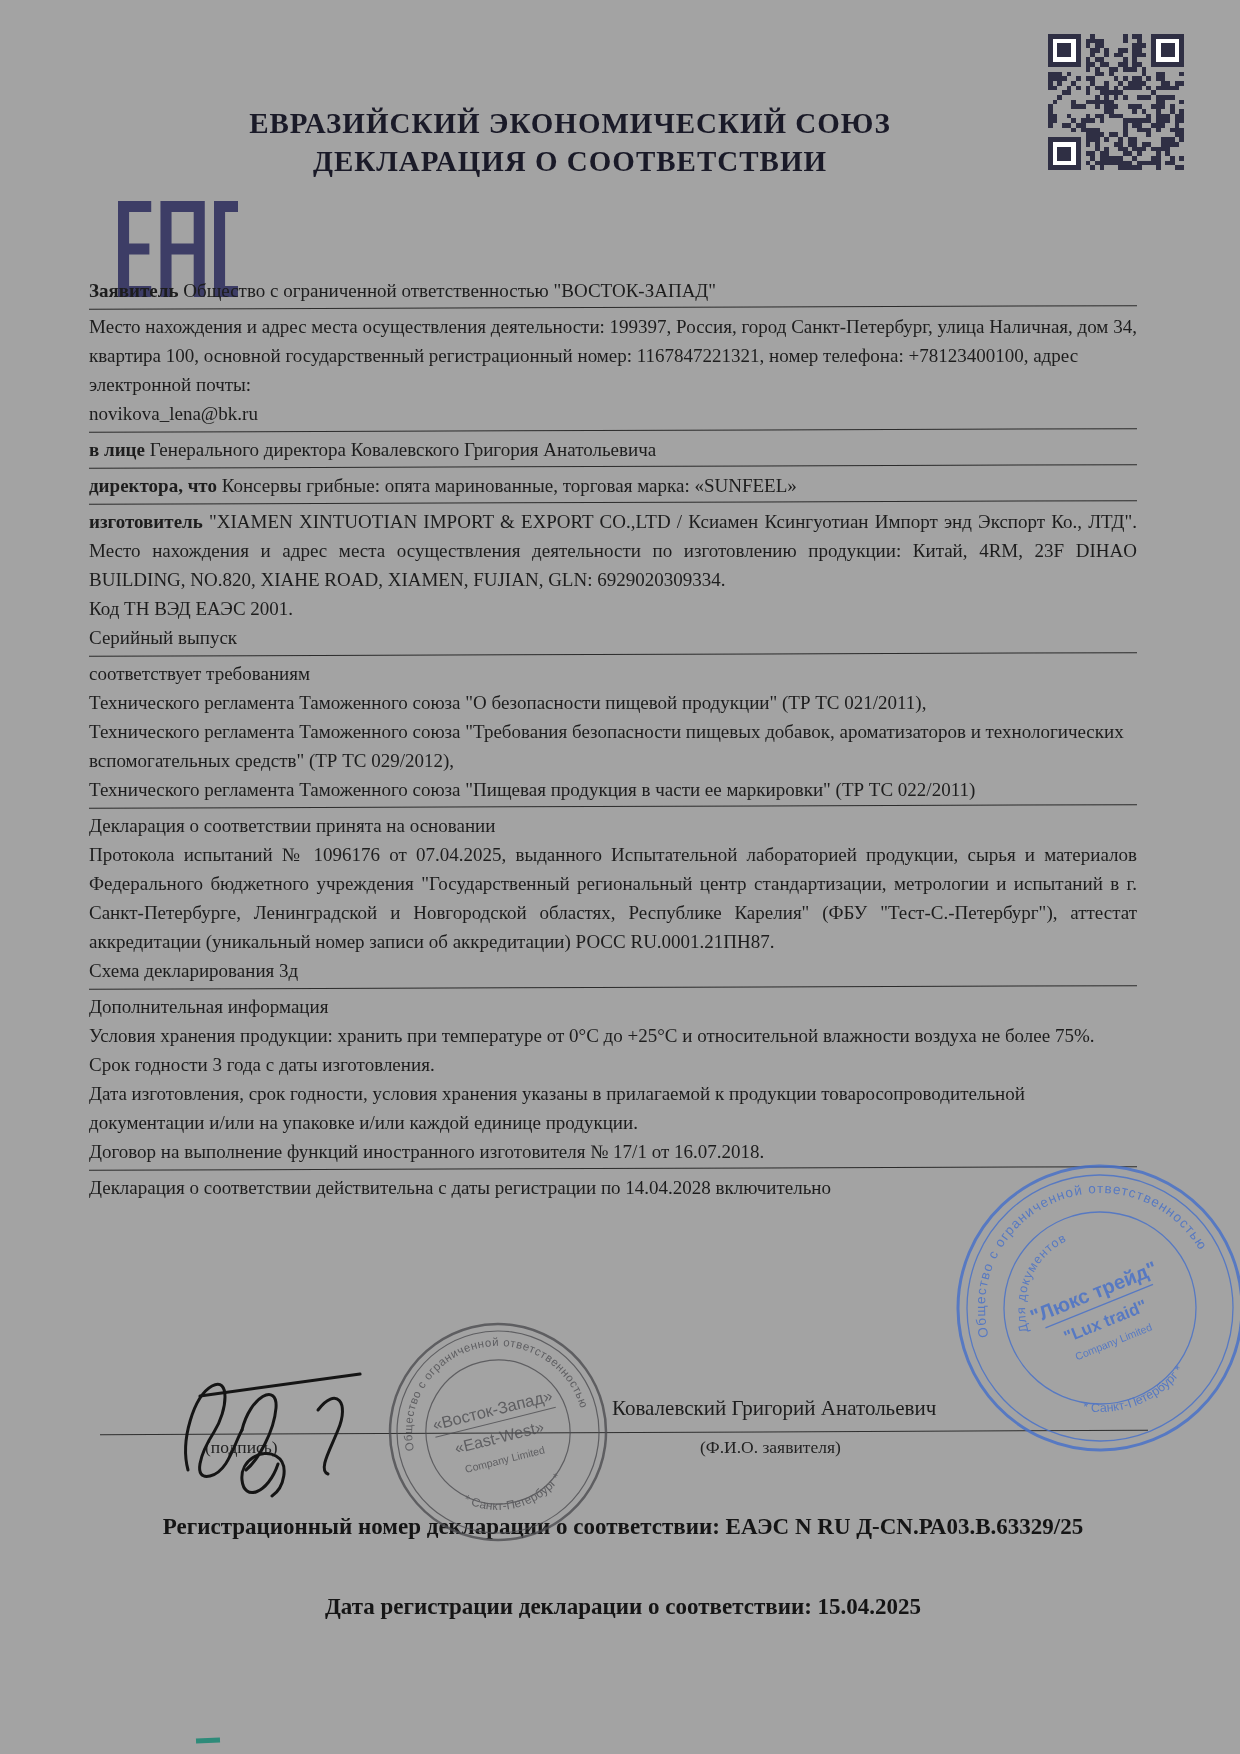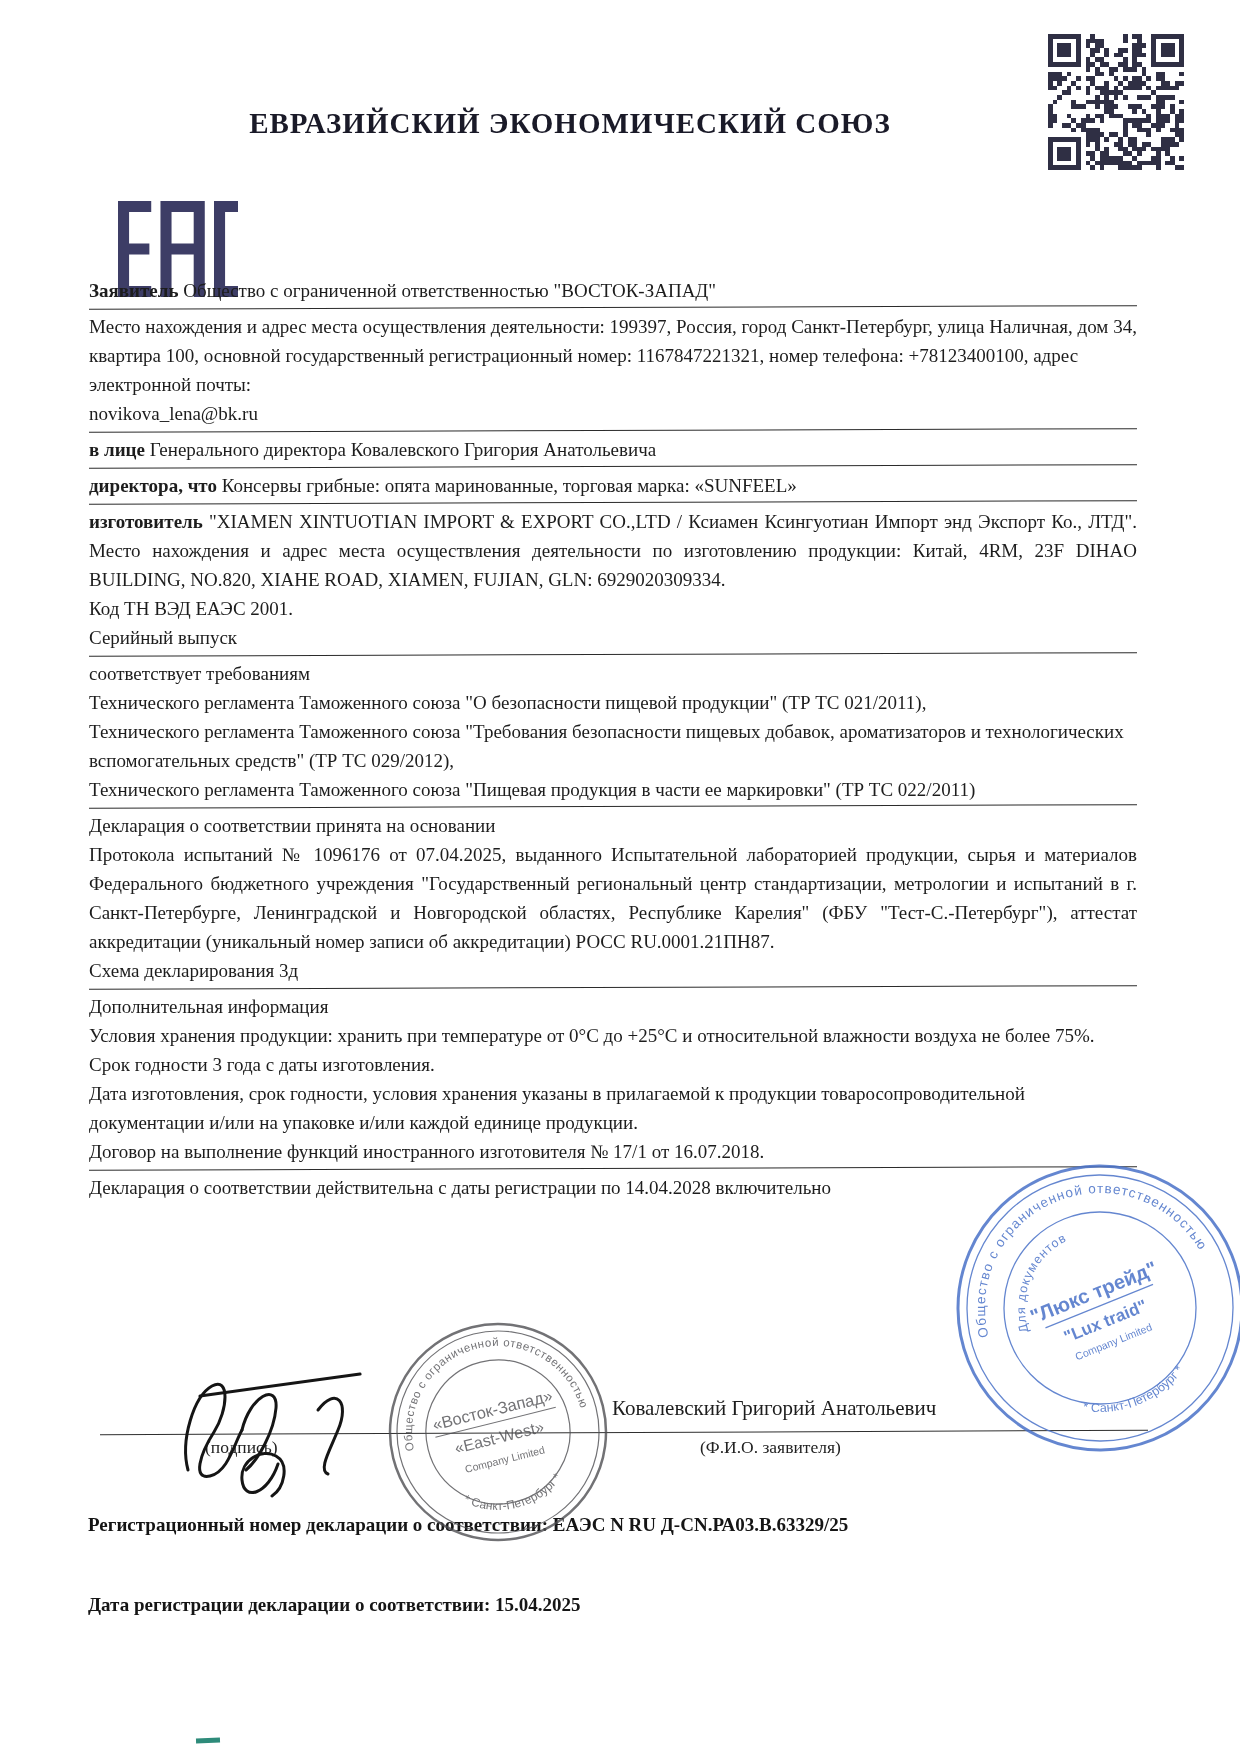--- a/index.html
+++ b/index.html
@@ -1,18 +1,18 @@
 <!DOCTYPE html>
 <html><head>
 <meta charset="utf-8">
 <style>
   html,body{margin:0;padding:0;background:#e8e8e8;}
   .page{
     position:relative;width:1240px;height:1754px;margin:0 auto;
-    background:#ffffff;overflow:hidden;
+    background:#a3a3a3;overflow:hidden;
     font-family:"Liberation Serif", serif;color:#1d1d1d;
   }
   
   .title-block{position:absolute;left:100px;top:104px;width:940px;text-align:center;}
   .title-line{font-weight:700;font-size:29px;line-height:38px;letter-spacing:1px;color:#1a1a28;}
   .qr{position:absolute;left:1048px;top:34px;width:136px;height:136px;}
   .eac{position:absolute;left:118px;top:196px;width:120px;height:106px;}
   
   .content{position:absolute;left:89px;top:276px;width:1048px;font-size:19px;line-height:29px;}
   .content p{margin:0;}
@@ -26,21 +26,21 @@
   .sig-caption{position:absolute;font-size:17.5px;color:#222;}
   .cap-podpis{left:205px;top:1437px;}
   .cap-fio{left:700px;top:1437px;}
   .fio-name{position:absolute;left:612px;top:1396px;font-size:21px;color:#1d1d1d;}
   .signature{position:absolute;left:150px;top:1352px;z-index:4;}
   .stamp{position:absolute;z-index:5;}
   .stamp-ew{left:378px;top:1312px;opacity:0.78;}
   .stamp-lux{left:950px;top:1158px;opacity:0.85;}
   .stamp text{font-family:"Liberation Sans", sans-serif;}
   
-  .reg-line{position:absolute;left:88px;width:1048px;font-weight:700;font-size:19px;color:#151515;}
+  .reg-line{position:absolute;left:99px;width:1048px;font-weight:700;font-size:23px;color:#151515;text-align:center;}
   .reg-number{top:1514px;}
   .reg-date{top:1574px;margin-top:20px;}
   .scan-mark{position:absolute;left:196px;top:1738px;width:24px;height:5px;background:#2e8b7a;transform:rotate(-2deg);}
 </style>
 </head>
 <body>
 
 <div class="page">
 
   <svg class="qr" viewBox="0 0 29 29" shape-rendering="crispEdges">
@@ -366,20 +366,21 @@
         <rect x="18" y="28" width="1" height="1"></rect>
         <rect x="19" y="28" width="1" height="1"></rect>
         <rect x="23" y="28" width="1" height="1"></rect>
         <rect x="27" y="28" width="1" height="1"></rect>
         <rect x="28" y="28" width="1" height="1"></rect>
       </g>
   </svg>
 
   <div class="title-block">
     <div class="title-line">ЕВРАЗИЙСКИЙ ЭКОНОМИЧЕСКИЙ СОЮЗ</div>
+    <div class="title-line">ДЕКЛАРАЦИЯ О СООТВЕТСТВИИ</div>
   </div>
 
   <svg class="eac" viewBox="0 0 130 104">
     <g fill="#3d3d66">
       <path d="M0,0h12v104H0z M12,0h24v12H12z M12,46h22v12H12z M12,92h24v12H12z"></path>
       <path d="M46,0h12v104H46z M82,0h12v104H82z M58,0h24v12H58z M58,46h24v12H58z"></path>
       <path d="M104,0h12v104h-12z M116,0h14v12h-14z M116,92h14v12h-14z"></path>
     </g>
   </svg>
 

